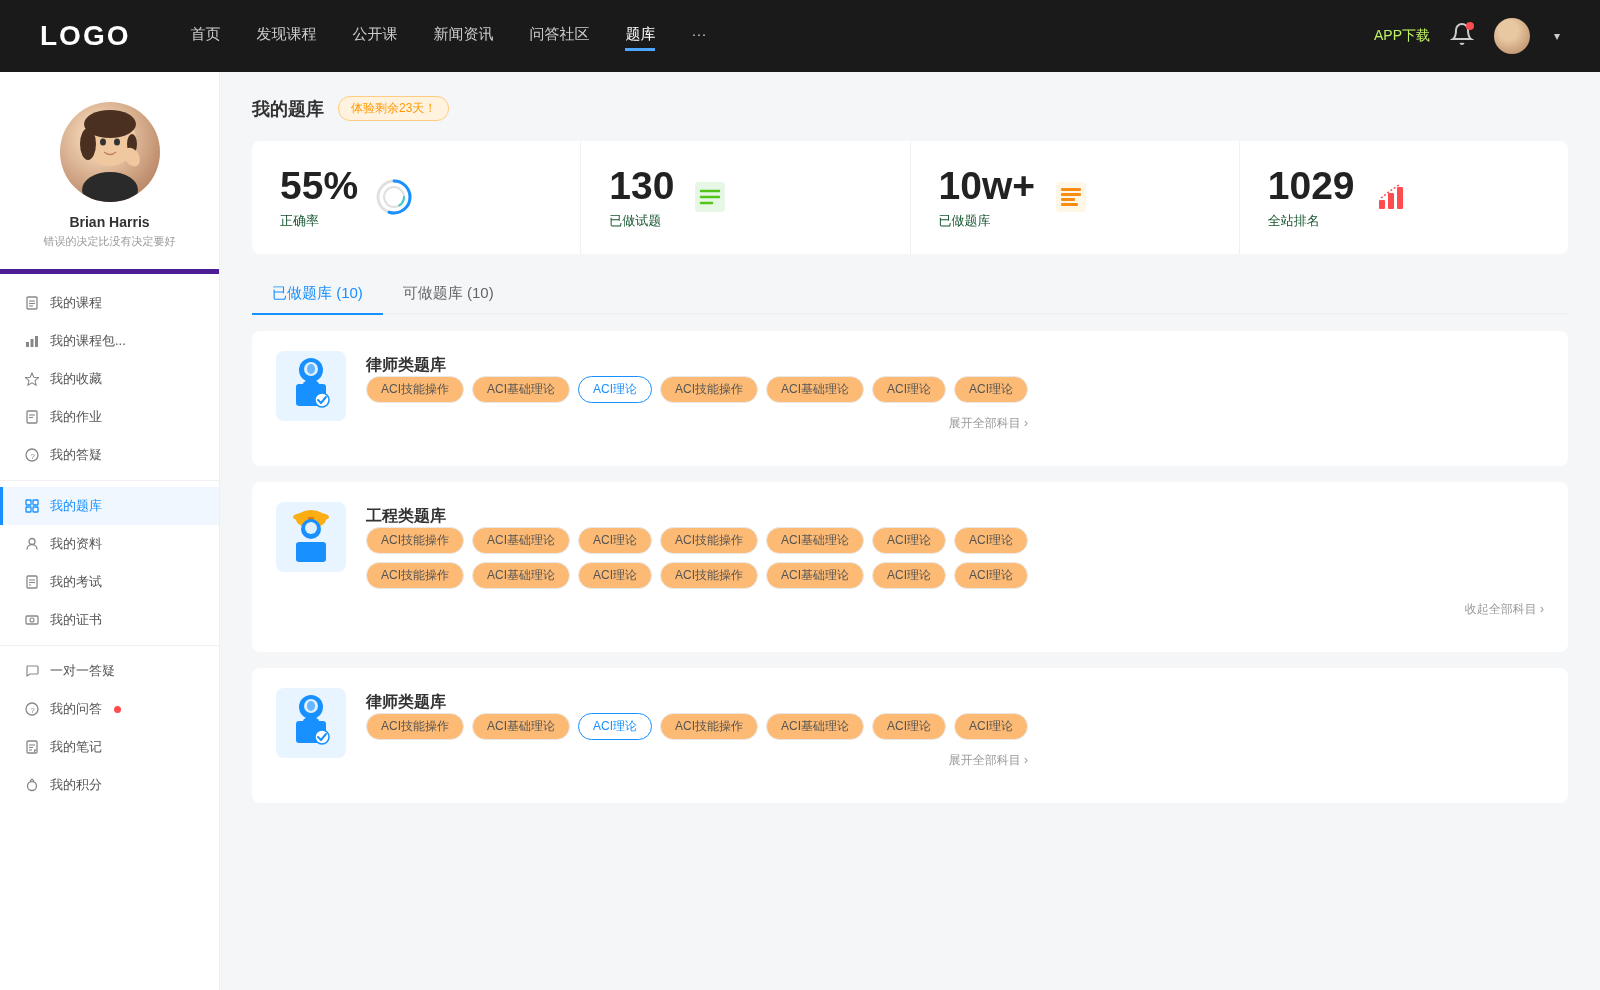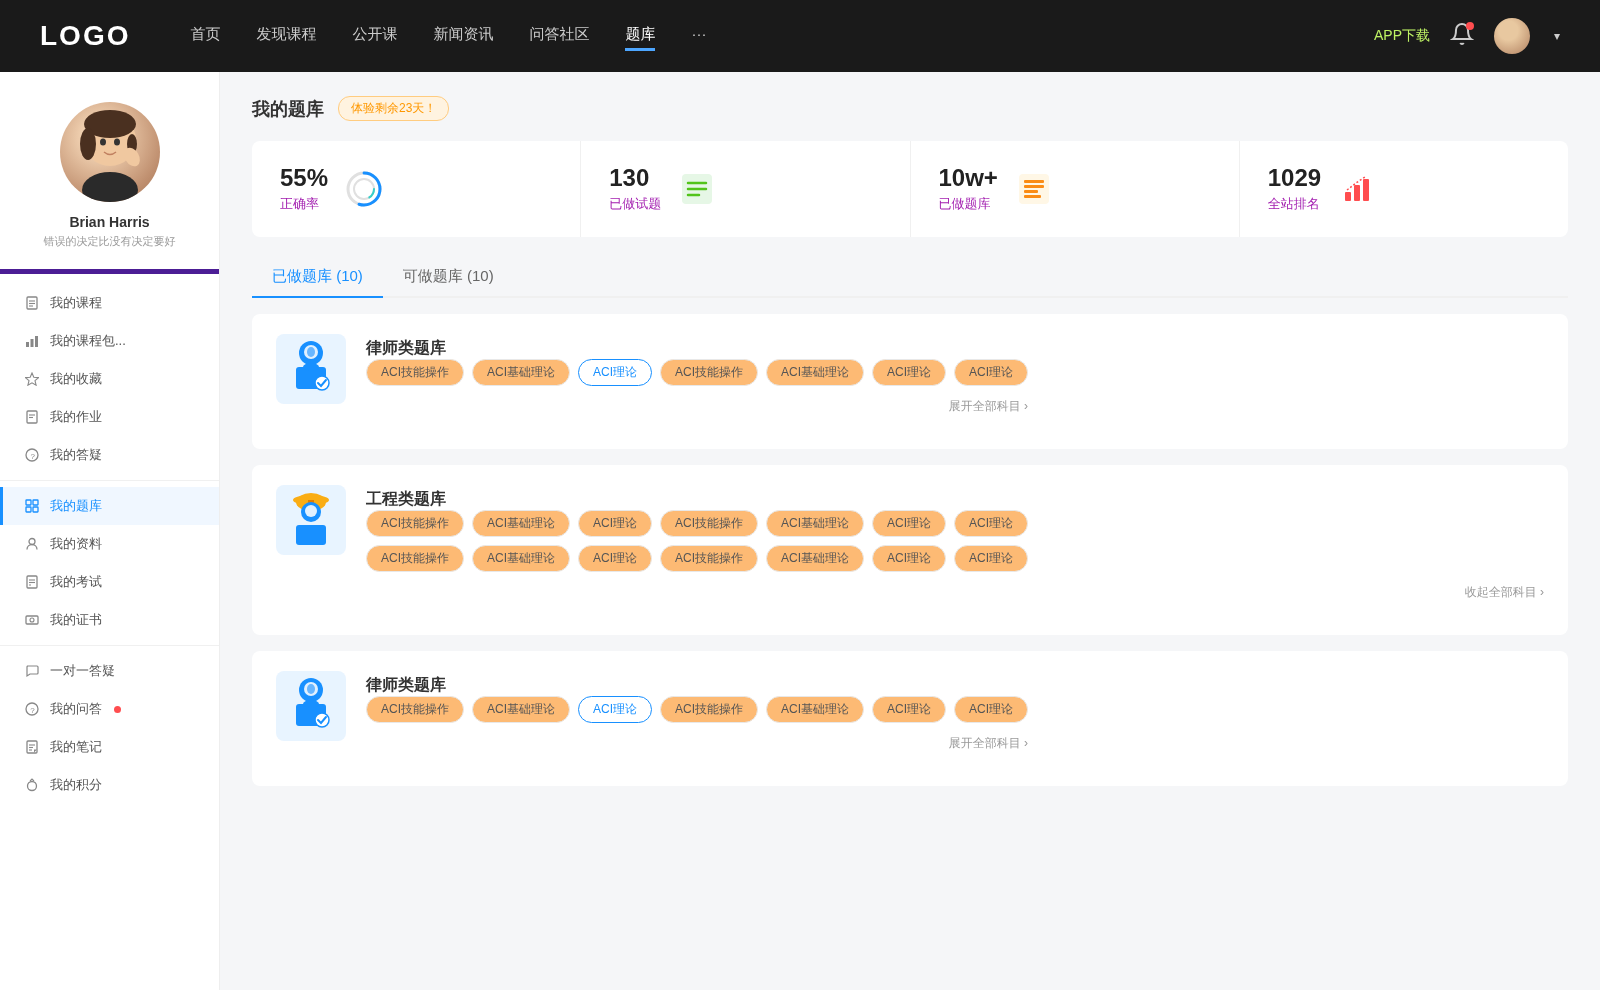--- a/index.html
+++ b/index.html
@@ -198,28 +198,28 @@
       flex: 1;
       padding: 24px 28px;
       border-right: 1px solid #f0f0f0;
       display: flex;
       align-items: center;
       gap: 16px;
     }
     .stat-item:last-child { border-right: none; }
     .stat-text {}
     .stat-number {
-      font-size: 24px;
+      font-size: 39px;
       font-weight: 700;
       color: #222;
       line-height: 1.1;
     }
     .stat-label {
       font-size: 13px;
-      color: #a21caf;
+      color: #14532d;
       margin-top: 4px;
     }
     .stat-icon {
       width: 40px; height: 40px;
       display: flex; align-items: center; justify-content: center;
     }
 
     
     .tabs-row {
       display: flex;

